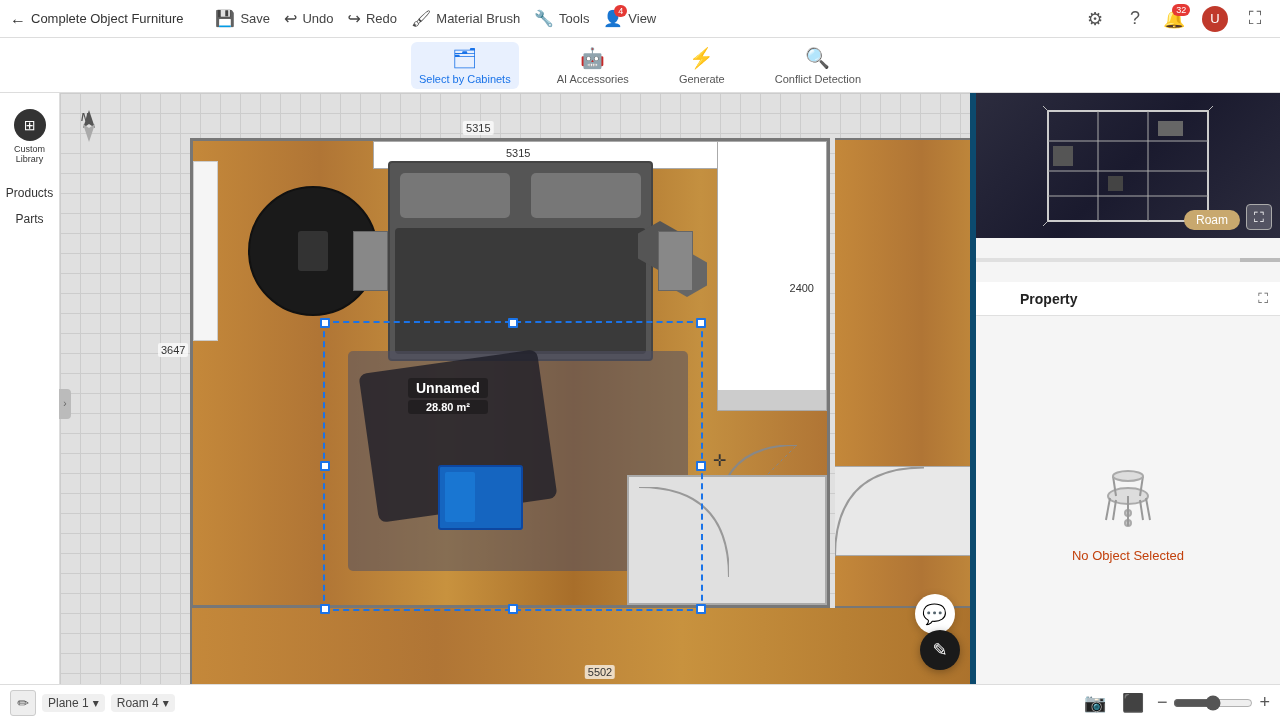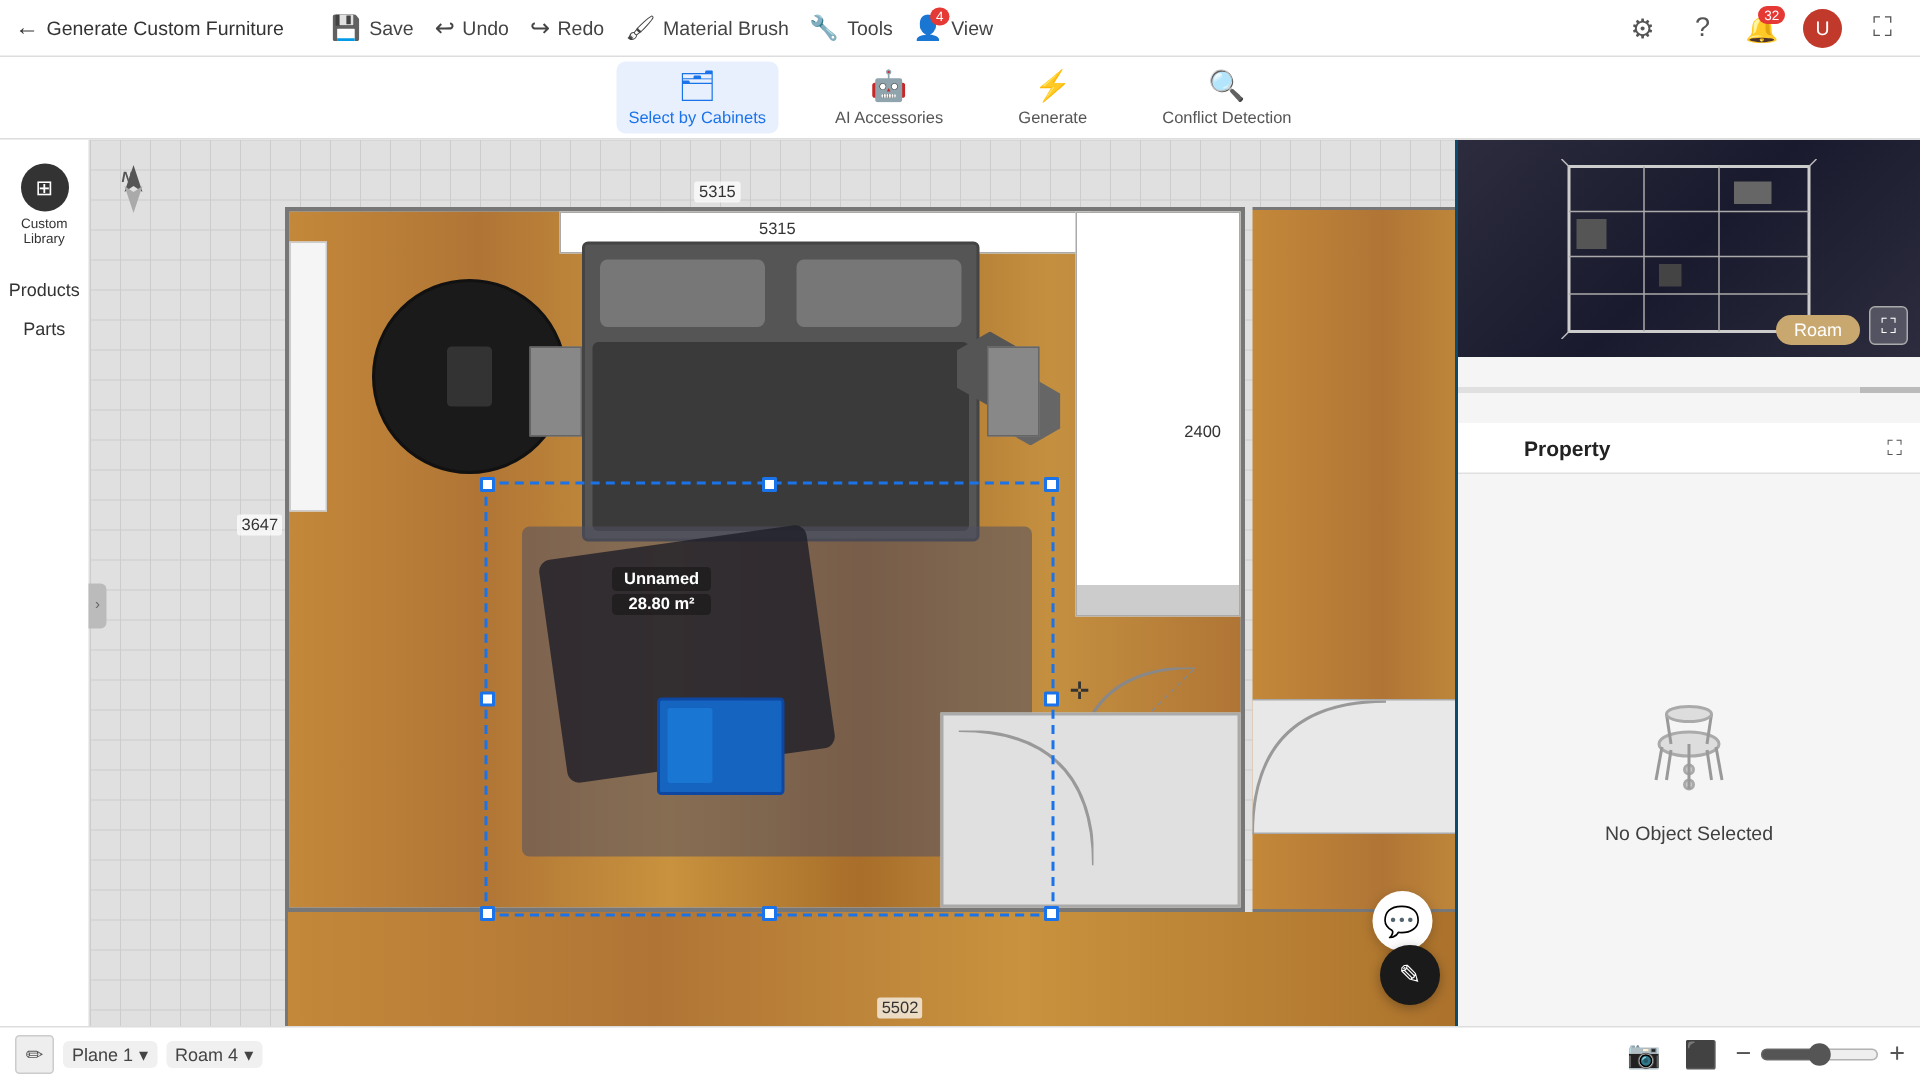--- a/index.html
+++ b/index.html
@@ -88,21 +88,21 @@
     
     .collapse-tab {
       position: absolute; right: -12px; top: 50%;
       width: 12px; height: 30px; background: #bbb; border-radius: 0 4px 4px 0;
       display: flex; align-items: center; justify-content: center; cursor: pointer; font-size: 10px; color: #666;
     }
 
     
     .right-panel {
       position: absolute; top: 93px; right: 0; width: 310px; bottom: 36px;
-      background: #f5f5f5; border-left: 2px solid #0c4a6e; display: flex; flex-direction: column; gap: 20px;
+      background: #f5f5f5; border-left: 6px solid #0c4a6e; display: flex; flex-direction: column; gap: 20px;
     }
     .preview-box {
       width: 100%; height: 145px; background: #1a1a2e; position: relative; overflow: hidden;
     }
     .preview-img {
       width: 100%; height: 100%; background: linear-gradient(135deg, #2c2c3e 0%, #1a1a2e 50%, #2c2c3e 100%);
       display: flex; align-items: center; justify-content: center;
     }
 
     .roam-btn {
@@ -121,21 +121,21 @@
       display: flex; align-items: center; justify-content: space-between;
       padding: 8px 12px; border-bottom: 1px solid #e0e0e0; background: #fff;
     }
     .property-title { font-size: 14px; font-weight: 600; color: #222; padding-left: 32px; }
     .expand-icon { color: #555; cursor: pointer; font-size: 14px; }
 
     .no-object-area {
       flex: 1; display: flex; flex-direction: column; align-items: center; justify-content: center; gap: 10px;
     }
     .chair-icon-svg { width: 80px; height: 80px; }
-    .no-object-text { font-size: 13px; color: #404040; }
+    .no-object-text { font-size: 13px; color: #c2410c; }
 
     
     .bottom-bar {
       position: absolute; bottom: 0; left: 0; right: 0; height: 36px;
       background: #fff; border-top: 1px solid #ddd;
       display: flex; align-items: center; padding: 0 10px; gap: 16px; z-index: 10;
     }
     .bottom-left { display: flex; align-items: center; gap: 6px; }
     .plane-selector {
       display: flex; align-items: center; gap: 4px; font-size: 12px; color: #444;
@@ -147,21 +147,21 @@
     .zoom-slider { width: 80px; accent-color: #555; }
     .zoom-icon { font-size: 16px; color: #555; cursor: pointer; }
 
   </style>
 </head>
 <body>
 
 <div class="top-bar">
   <div class="back-btn">
     <span class="back-icon">←</span>
-    <span>Generate Custom Furniture</span>
+    <span>Complete Object Furniture</span>
   </div>
   <div class="toolbar-actions">
     <button class="toolbar-btn">
       <span class="icon">💾</span>
       <span>Save</span>
     </button>
     <button class="toolbar-btn">
       <span class="icon">↩</span>
       <span>Undo</span>
     </button>
@@ -282,21 +282,21 @@
 
       <div style="position:absolute;top:80px;right:145px;width:44px;height:50px;background:#555;clip-path:polygon(50% 0%,100% 25%,100% 75%,50% 100%,0% 75%,0% 25%);"></div>
       <div style="position:absolute;top:110px;right:120px;width:40px;height:46px;background:#666;clip-path:polygon(50% 0%,100% 25%,100% 75%,50% 100%,0% 75%,0% 25%);"></div>
 
       <div style="position:absolute;top:210px;left:155px;width:340px;height:220px;background:rgba(80,80,100,0.55);border-radius:5px;">
 
         <div style="position:absolute;top:10px;left:20px;width:180px;height:150px;background:rgba(30,30,40,0.8);border-radius:8px;transform:rotate(-8deg);"></div>
       </div>
 
       <div style="position:absolute;top:237px;left:215px;text-align:center;">
-        <div style="font-size:11px;color:#fff;font-weight:600;background:rgba(0,0,0,0.3);padding:2px 8px;border-radius:3px;text-align:center;">Unnamed</div>
+        <div style="font-size:14px;color:#fff;font-weight:600;background:rgba(0,0,0,0.3);padding:2px 8px;border-radius:3px;text-align:center;">Unnamed</div>
         <div style="font-size:11px;color:#fff;background:rgba(0,0,0,0.3);padding:1px 6px;border-radius:3px;margin-top:2px;font-weight:bold;">28.80 m²</div>
       </div>
 
       <div style="position:absolute;bottom:75px;left:245px;width:85px;height:65px;background:#1565C0;border:2px solid #0d47a1;border-radius:3px;z-index:5;">
 
         <div style="position:absolute;top:5px;left:5px;width:30px;height:50px;background:#1976D2;border-radius:2px;"></div>
       </div>
 
       <div style="position:absolute;top:180px;left:130px;width:380px;height:290px;border:2px dashed #1a73e8;pointer-events:none;z-index:6;">
         <div class="handle tl" style="position:absolute;top:-5px;left:-5px;width:10px;height:10px;background:#fff;border:2px solid #1a73e8;border-radius:1px;"></div>

